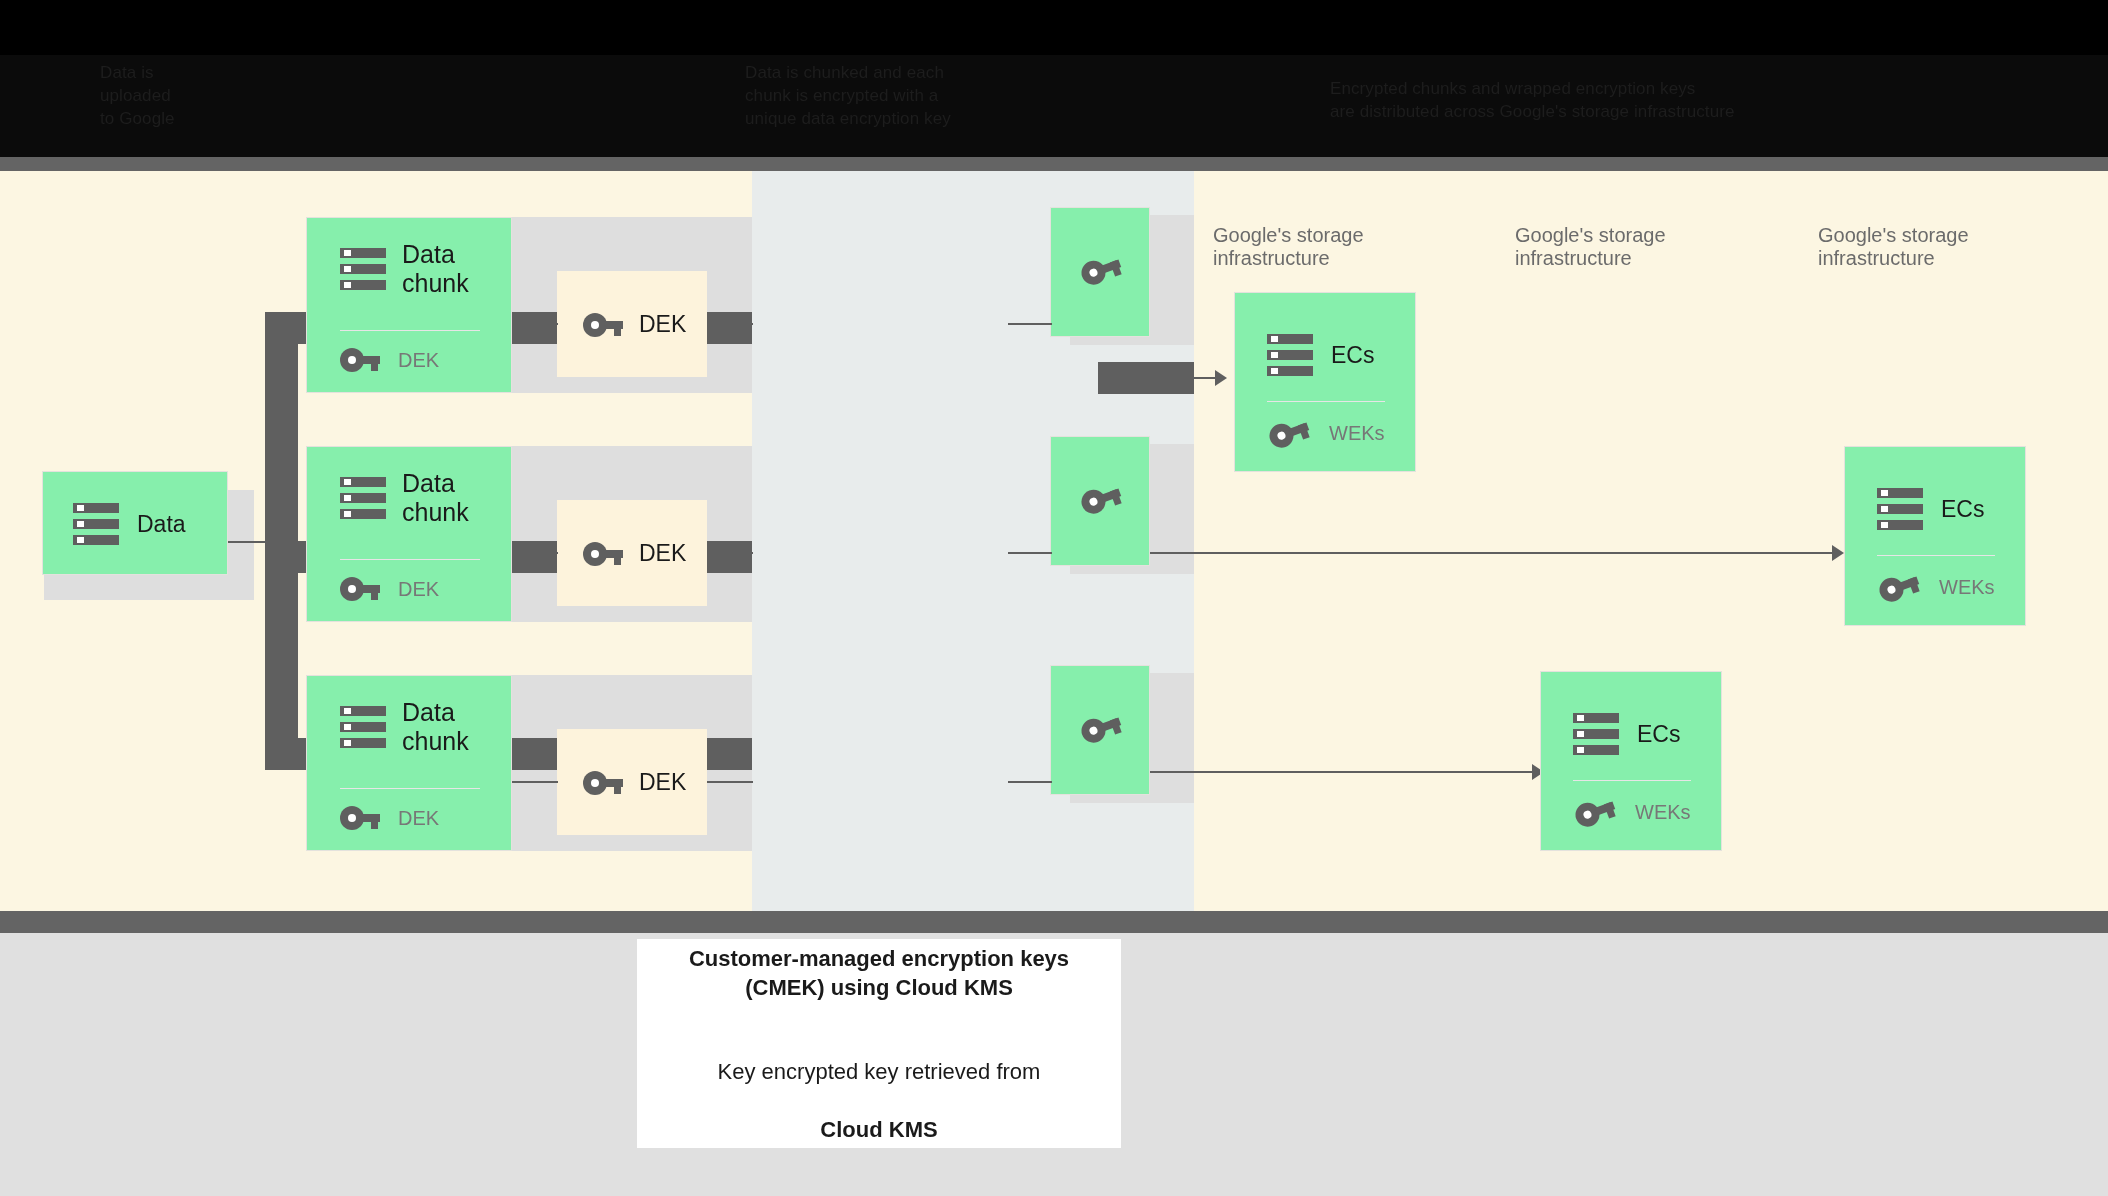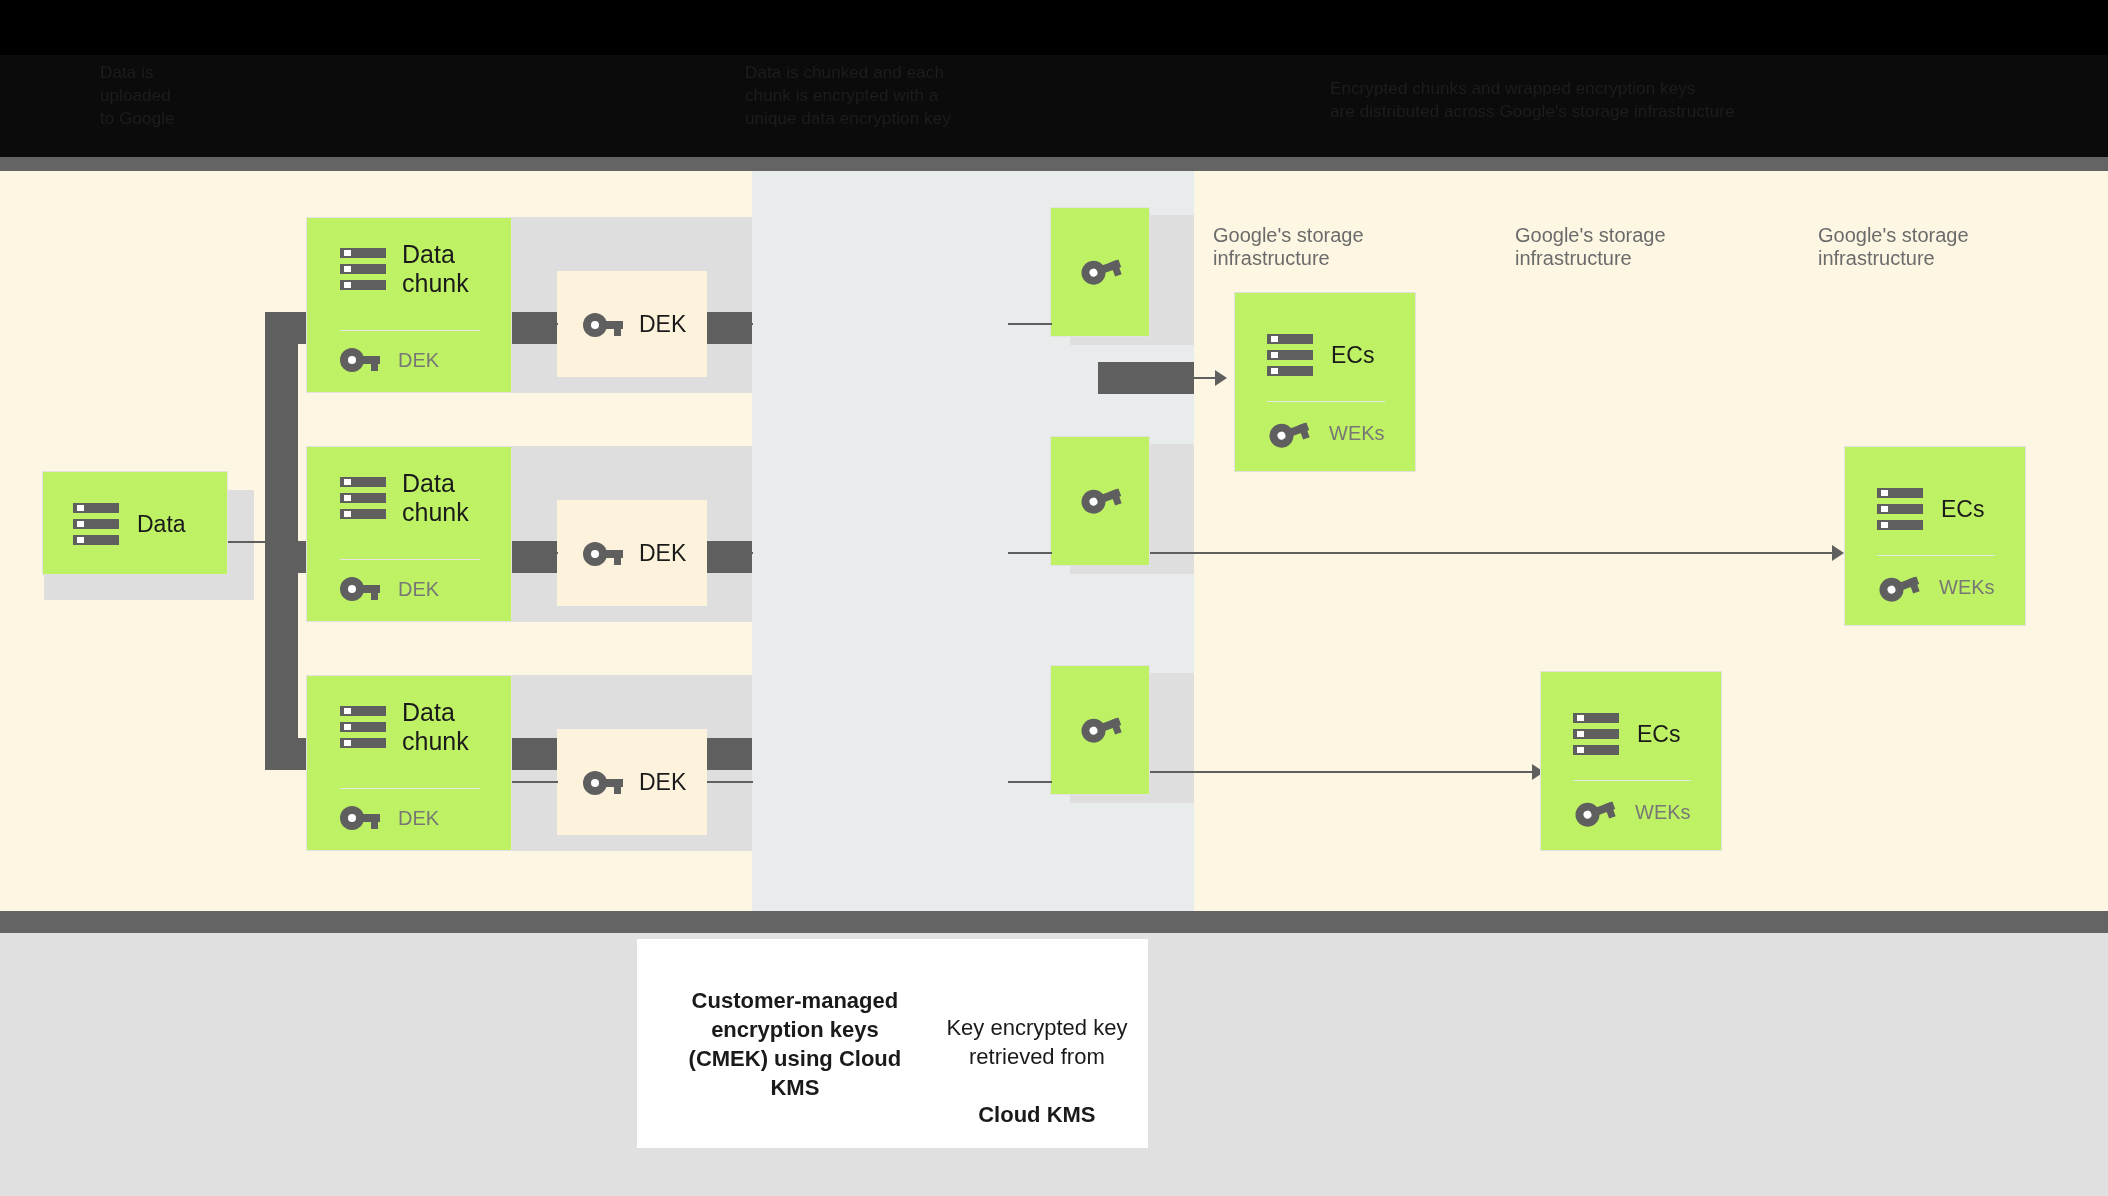--- a/index.html
+++ b/index.html
@@ -24,21 +24,21 @@
   #panel-kms{position:absolute;left:752px;top:0;width:442px;height:740px;background:#E8ECEC;}
   #panel-store-right{position:absolute;left:1194px;top:0;width:914px;height:740px;background:#FCF6E2;}
 
   
   .plate{position:absolute;background:#DEDEDE;}
 
   
   .darkbar{position:absolute;background:#5F5F5F;}
 
   
-  .card{position:absolute;background:#bef264;border:1px solid #E4E2DD;box-sizing:border-box;}
+  .card{position:absolute;background:#86efac;border:1px solid #E4E2DD;box-sizing:border-box;}
   .card-yellow{position:absolute;background:#FDF3DC;box-sizing:border-box;}
   .card-mint{position:absolute;background:#E3F0EA;border:1px solid #D4E2DC;box-sizing:border-box;}
 
   .row{display:flex;align-items:center;}
   .lbl-lg{font-size:25px;color:#1a1a1a;line-height:29px;}
   .lbl-md{font-size:23px;color:#1a1a1a;}
   .lbl-sm{font-size:20px;color:#777777;}
   .divider{position:absolute;height:1px;background:#E6E6E6;}
 
   
@@ -62,21 +62,21 @@
   .line{position:absolute;height:2px;background:#5F5F5F;}
   .arrowhead{position:absolute;width:0;height:0;border-top:8px solid transparent;
         border-bottom:8px solid transparent;border-left:12px solid #5F5F5F;}
 
   .storage-label{position:absolute;font-size:20px;line-height:23px;color:#6B6B6B;white-space:pre-line;}
 
   
   #bottom-divider{position:absolute;left:0;top:911px;width:2108px;height:22px;background:#646464;}
   #bottom-area{position:absolute;left:0;top:933px;width:2108px;height:263px;background:#E0E0E0;}
   #caption-box{position:absolute;left:637px;top:6px;width:484px;height:209px;background:#fff;
-        display:flex;flex-direction:row;align-items:center;justify-content:center;padding-left:27px;}
+        display:flex;flex-direction:column;align-items:center;justify-content:center;}
   #caption-title{font-size:22px;font-weight:bold;color:#1a1a1a;text-align:center;line-height:29px;
         white-space:pre-line;}
   #caption-sub{font-size:22px;color:#1a1a1a;text-align:center;line-height:29px;margin-top:26px;
         white-space:pre-line;}
   #caption-sub b{font-weight:bold;margin-top:42px;}
 </style>
 </head>
 <body>
 
 <div id="top-strip"></div>

